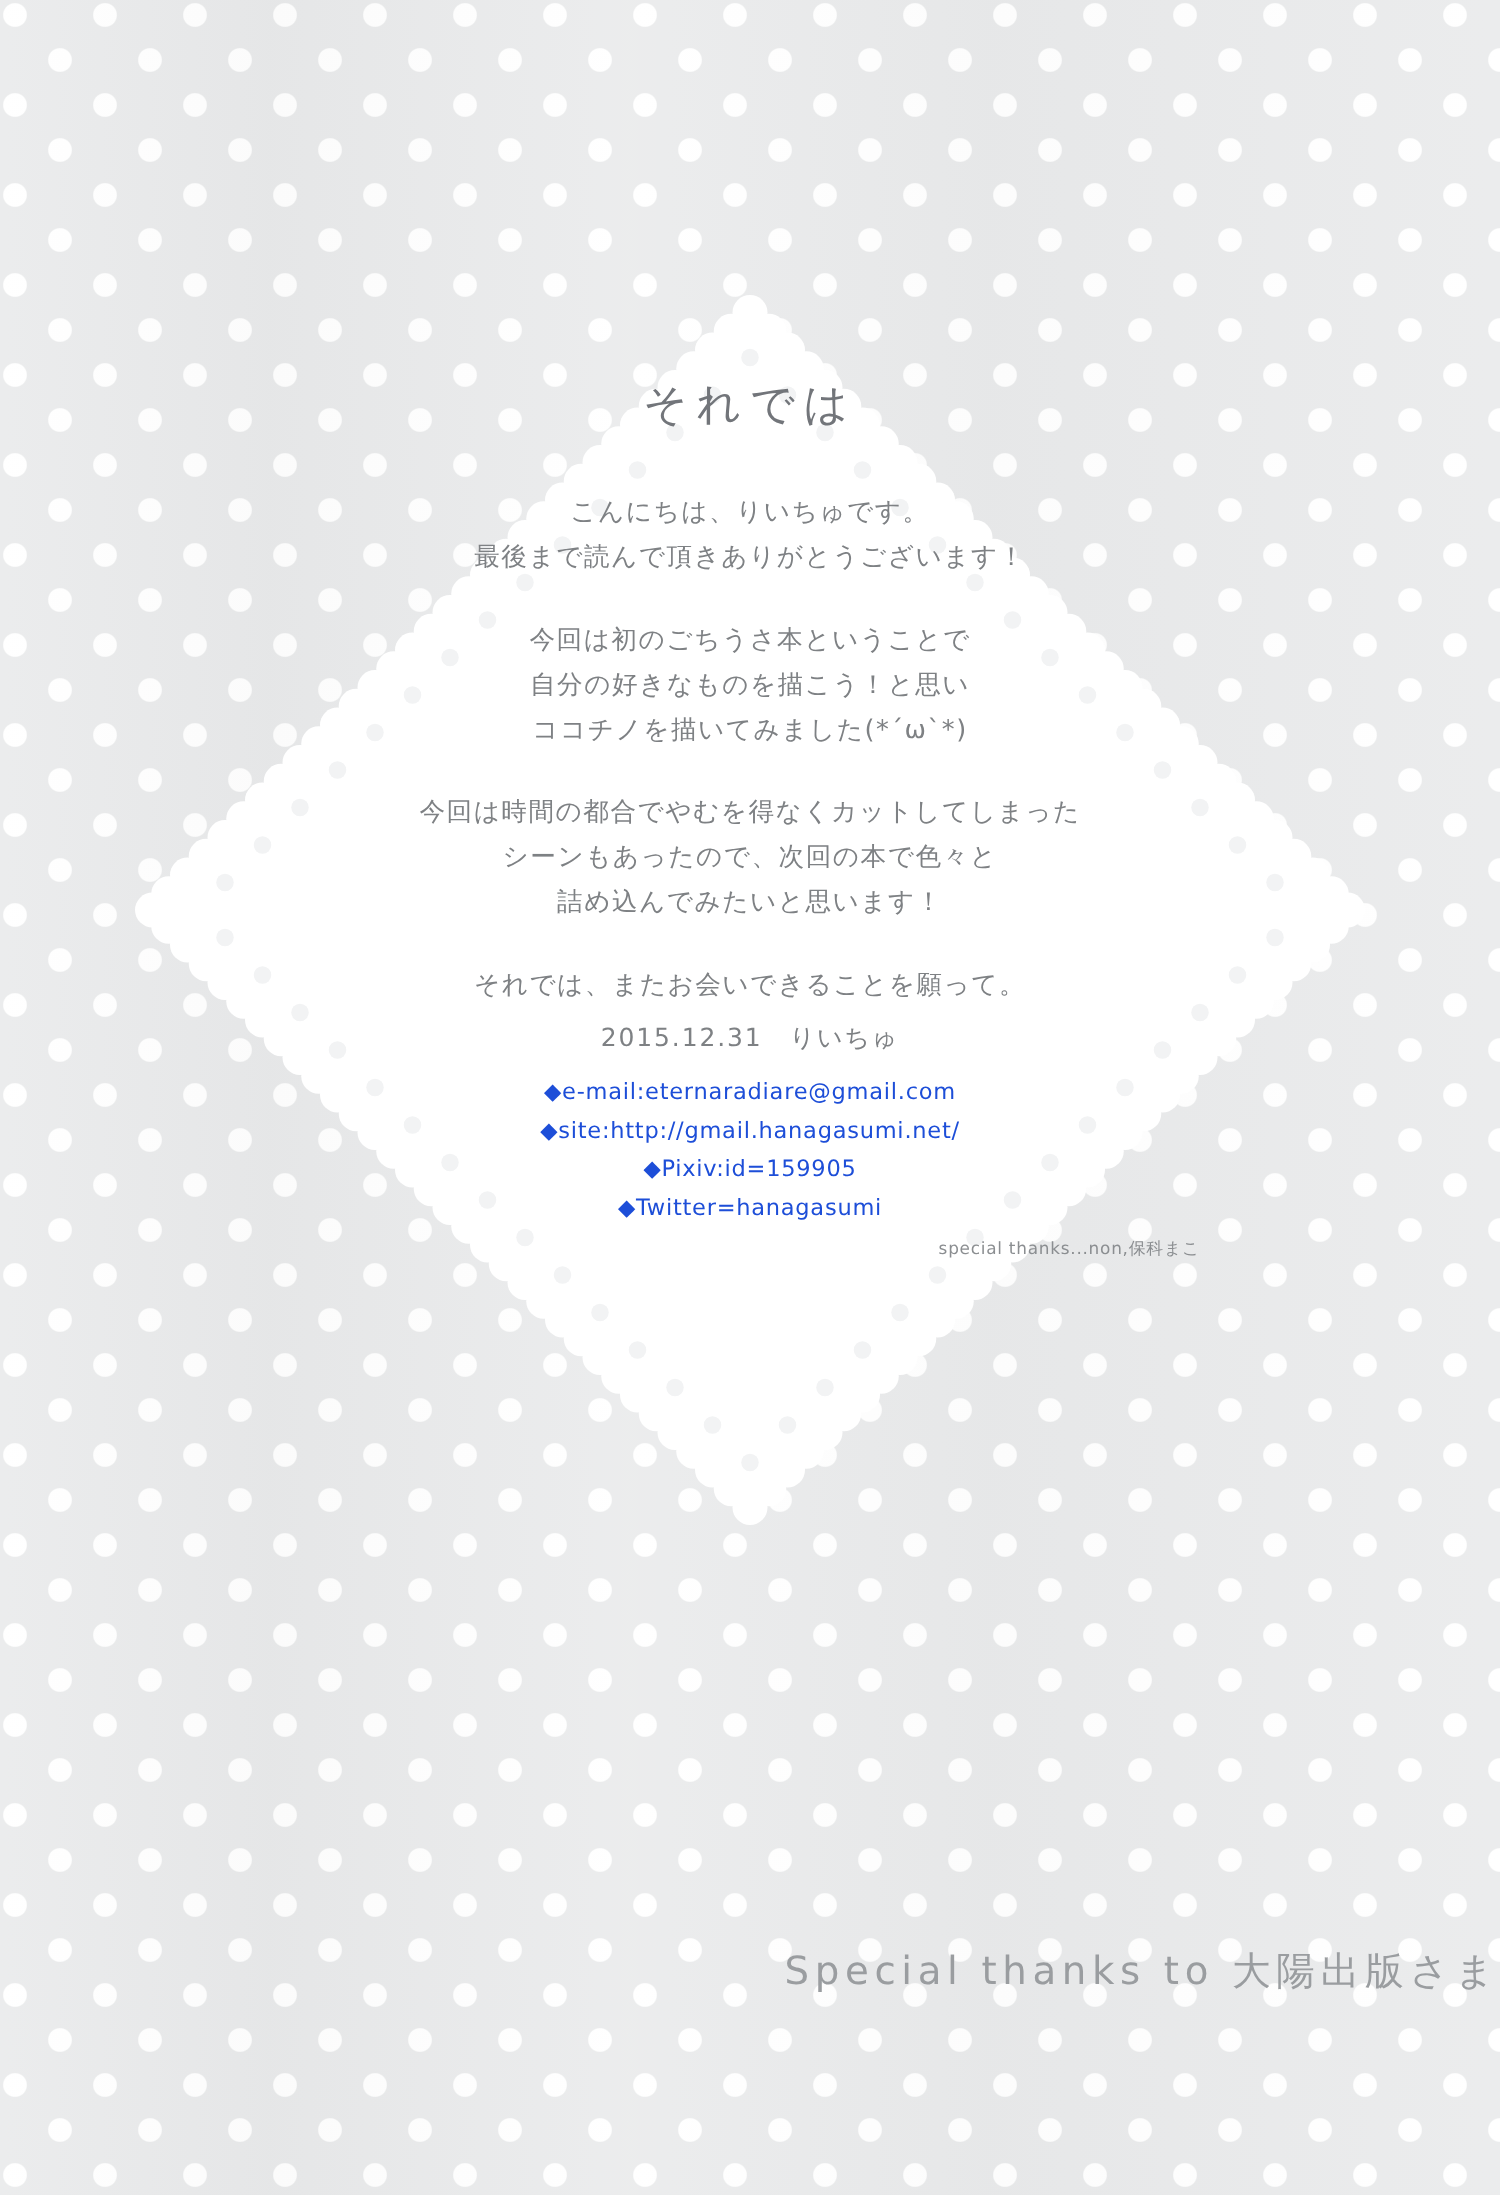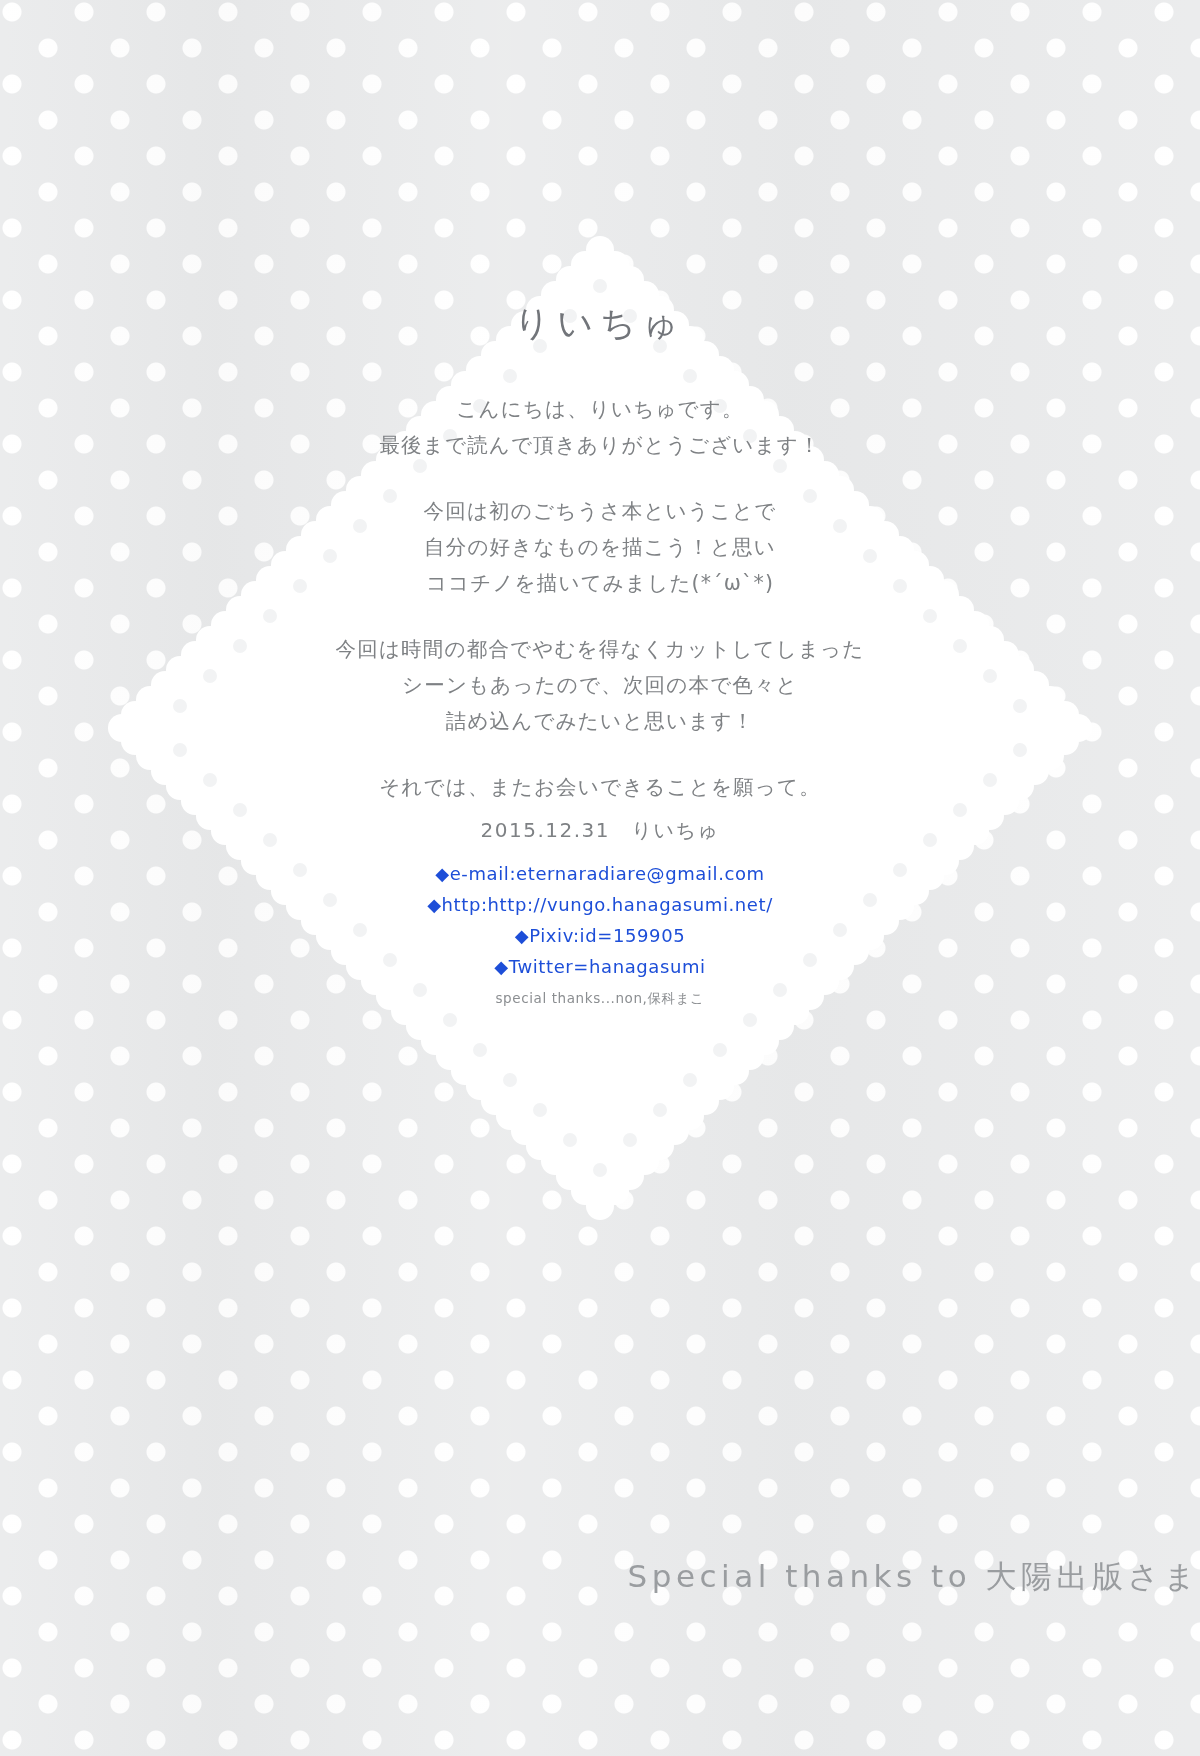--- a/index.html
+++ b/index.html
@@ -102,20 +102,21 @@
     letter-spacing: 0.6px;
     color: #1d4ed8;
     font-family: "DejaVu Sans", sans-serif;
   }
   #special-thanks-small {
     font-size: 13.5px;
     letter-spacing: 0.6px;
     color: #8b8e91;
     margin-top: 8px;
     font-family: "DejaVu Sans", sans-serif;
+    text-align: right;
   }
 
   
   #bottom-thanks {
     position: absolute;
     left: 0;
     right: 0;
     top: 1556px;
     text-align: right;
     font-size: 31px;
@@ -341,30 +342,30 @@
         <circle cx="350" cy="208" r="7"></circle>
       <circle cx="380" cy="178" r="7"></circle>
         <circle cx="410" cy="148" r="7"></circle>
         <circle cx="440" cy="118" r="7"></circle>
       <circle cx="470" cy="88" r="7"></circle>
     </g>
   </svg>
 </div>
 
 <div id="afterword">
-  <h1 id="afterword-title">りいちゅ</h1>
+  <h1 id="afterword-title">それでは</h1>
 
   <p class="para">こんにちは、りいちゅです。<br>最後まで読んで頂きありがとうございます！</p>
   <p class="para">今回は初のごちうさ本ということで<br>自分の好きなものを描こう！と思い<br>ココチノを描いてみました(*´ω`*)</p>
   <p class="para">今回は時間の都合でやむを得なくカットしてしまった<br>シーンもあったので、次回の本で色々と<br>詰め込んでみたいと思います！</p>
   <p class="para">それでは、またお会いできることを願って。</p>
 
   <div id="contact">
     <div id="signature">2015.12.31　りいちゅ</div>
     <div class="contact-line">◆e-mail:eternaradiare@gmail.com</div>
-    <div class="contact-line">◆http:http://vungo.hanagasumi.net/</div>
+    <div class="contact-line">◆site:http://gmail.hanagasumi.net/</div>
     <div class="contact-line">◆Pixiv:id=159905</div>
     <div class="contact-line">◆Twitter=hanagasumi</div>
     <div id="special-thanks-small">special thanks...non,保科まこ</div>
   </div>
 </div>
 
 <div id="bottom-thanks">Special thanks to 大陽出版さま</div>
 
 </body></html>

